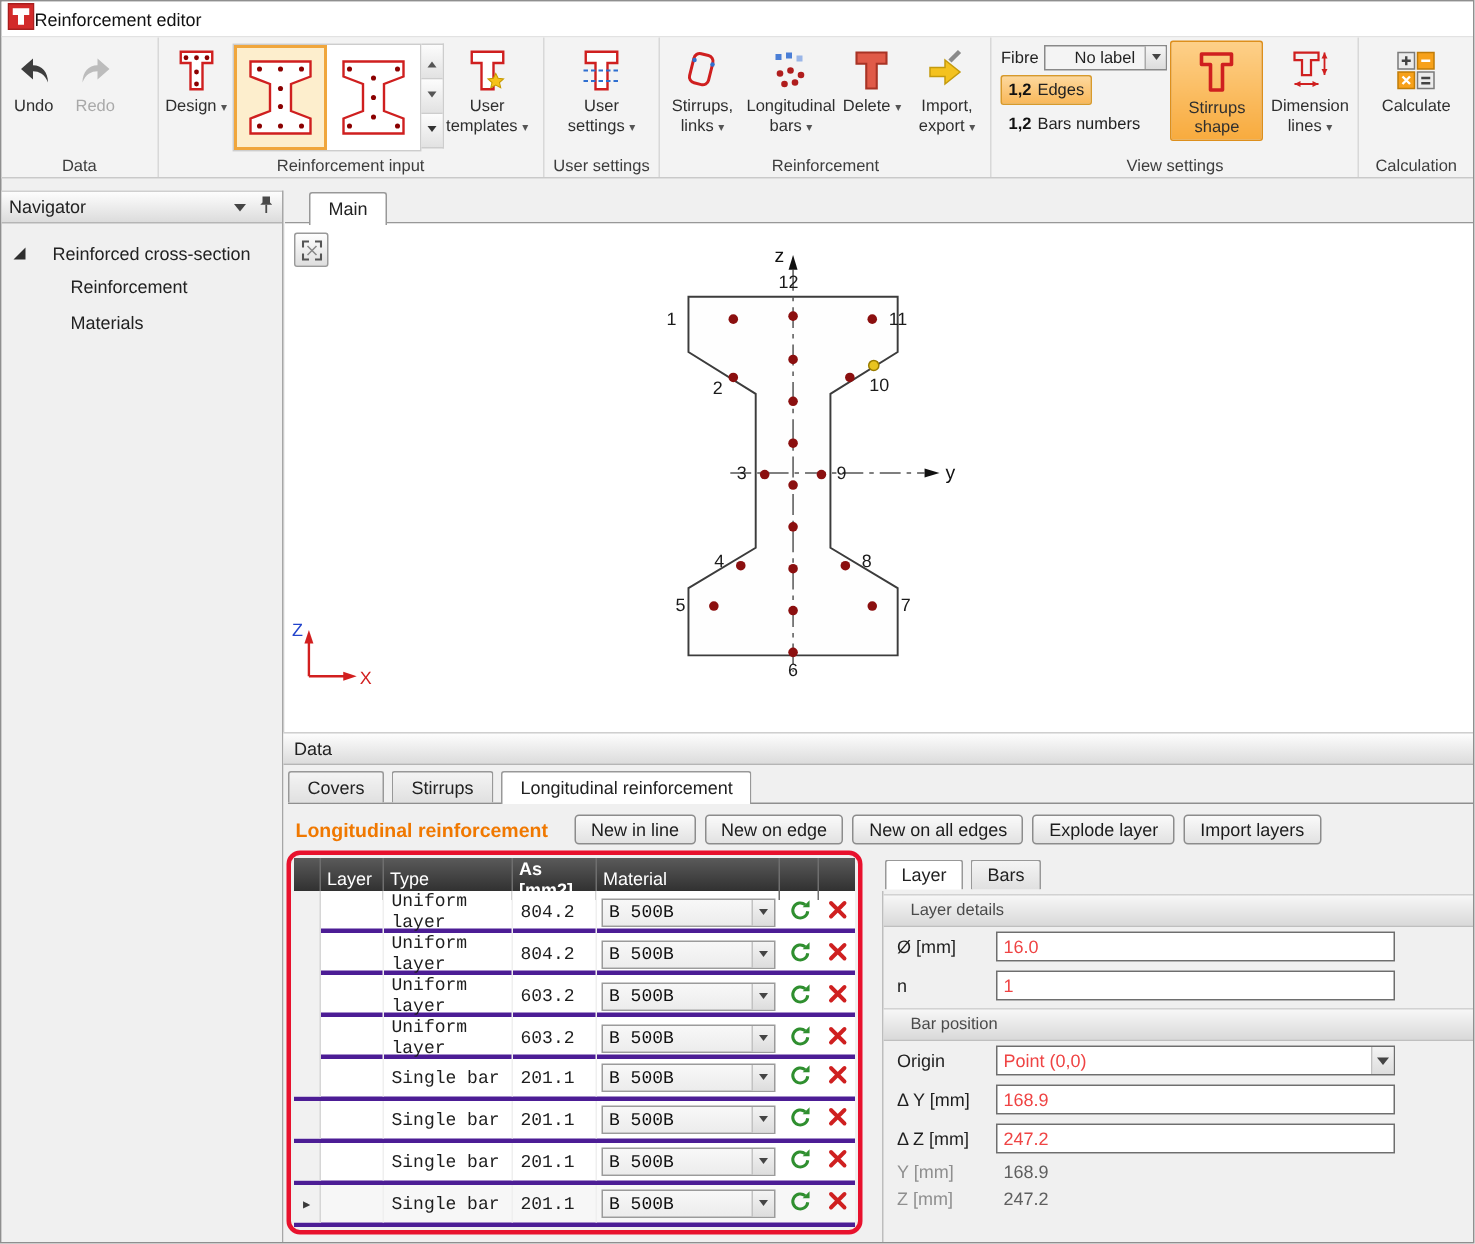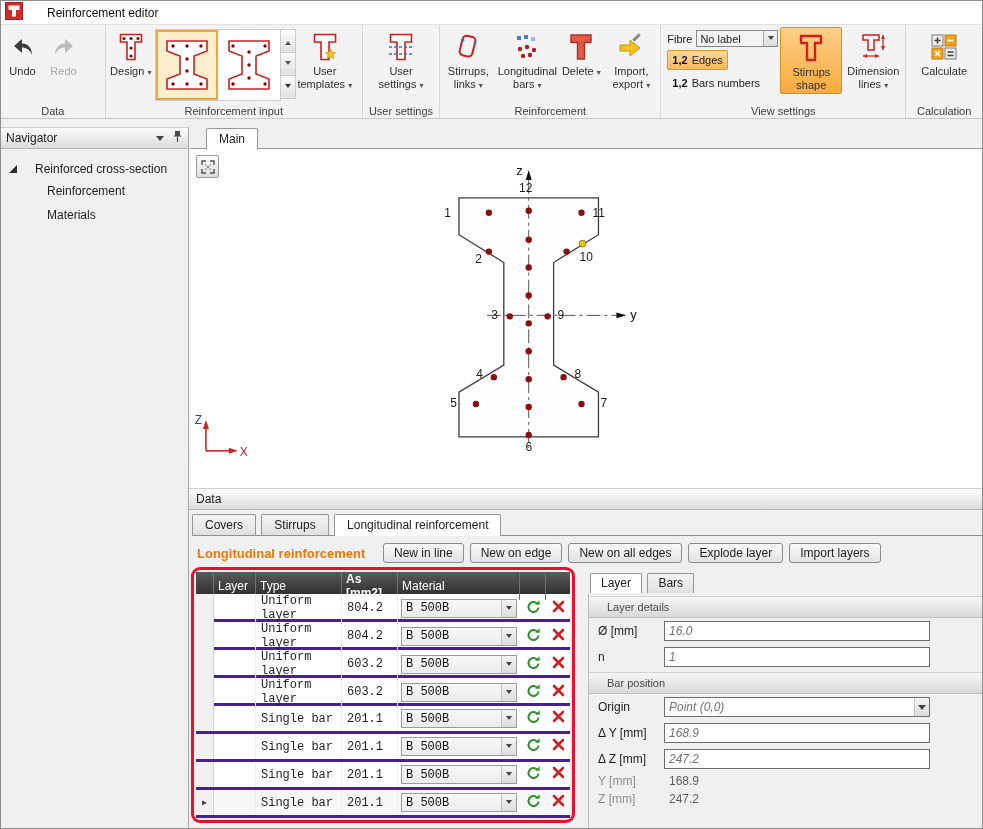--- a/index.html
+++ b/index.html
@@ -2,21 +2,21 @@
 <html><head>
 <meta charset="utf-8">
 <style>
   html,body{margin:0;padding:0;background:#cfcfcf;}
   #app{position:relative;width:983px;height:829px;background:#f0f0f0;
        font-family:"Liberation Sans",sans-serif;font-size:12px;color:#222;
        border:1px solid #8f8f8f;box-sizing:border-box;overflow:hidden;}
 
   
   #titlebar{position:absolute;left:0;top:0;right:0;height:24px;background:#ffffff;
-            display:flex;align-items:center;gap:24px;padding-left:4px;border-bottom:1px solid #e2e2e2;box-sizing:border-box;}
+            display:flex;align-items:center;gap:0;padding-left:4px;border-bottom:1px solid #e2e2e2;box-sizing:border-box;}
   #titlebar .ttl{font-size:12px;color:#111;}
 
   
   #ribbon{position:absolute;left:0;top:24px;right:0;height:94px;background:#f3f3f3;
           border-bottom:1px solid #c9c9c9;display:flex;box-sizing:border-box;}
   .rgroup{position:relative;height:100%;border-right:1px solid #d8d8d8;box-sizing:border-box;padding:2px 1px 14px;}
   .rgroup-label{position:absolute;left:0;right:0;bottom:1px;text-align:center;font-size:11px;color:#3d3d3d;}
   .rgroup-body{display:flex;align-items:flex-start;height:76px;}
   .bigbtn{display:flex;flex-direction:column;align-items:center;padding:2px 1px;box-sizing:border-box;cursor:default;}
   .bigbtn .icn{height:36px;display:flex;align-items:center;justify-content:center;}
@@ -29,21 +29,21 @@
   .gitem{width:62px;display:flex;align-items:center;justify-content:center;}
   .gitem.selected{outline:2px solid #f0a63c;outline-offset:-2px;background:#fdeecd;}
   .gscroll{width:15px;display:flex;flex-direction:column;border:1px solid #cdcdcd;border-left:none;height:70px;margin-top:2px;box-sizing:border-box;}
   .gsbtn{flex:1;background:linear-gradient(#fcfcfc,#e2e2e2);border-bottom:1px solid #cdcdcd;display:flex;align-items:center;justify-content:center;}
   .gsbtn:last-child{border-bottom:none;}
   .tri-up{width:0;height:0;border:3px solid transparent;border-bottom:4px solid #555;}
   .tri-dn{width:0;height:0;border:3px solid transparent;border-top:4px solid #555;}
 
   .vcol{display:flex;flex-direction:column;gap:3px;width:118px;padding:3px 2px 0 5px;box-sizing:border-box;}
   .fibre-row{display:flex;align-items:center;gap:4px;font-size:11px;}
-  .mini-combo{flex:1;height:17px;background:#f4f4f4;border:1px solid #898989;display:flex;align-items:center;font-size:11px;padding-left:3px;box-sizing:border-box;}
+  .mini-combo{flex:1;height:17px;background:#f4f4f4;border:1px solid #898989;display:flex;align-items:center;font-size:11px;padding-left:19px;box-sizing:border-box;}
   .mini-combo .ca{margin-left:auto;width:13px;height:100%;background:linear-gradient(#f5f5f5,#dcdcdc);border-left:1px solid #aaa;display:flex;align-items:center;justify-content:center;}
   .badge{display:flex;align-items:center;gap:4px;height:18px;padding:0 4px;font-size:11px;border:1px solid transparent;border-radius:2px;width:fit-content;}
   .badge .pfx{font-weight:bold;color:#111;}
   .badge.on{background:linear-gradient(#fdd89d,#f9b85a);border-color:#d89a2b;}
 
   
   #navigator{position:absolute;left:0;top:126px;width:188px;bottom:0;background:#f0f0f0;border-right:1px solid #a6a6a6;box-sizing:border-box;}
   .panel-header{height:20px;background:linear-gradient(#fdfdfd,#dcdcdc);border-top:1px solid #cfcfcf;border-bottom:1px solid #b5b5b5;
                 display:flex;align-items:center;padding:0 5px;font-size:12px;color:#222;}
   .panel-header .sp{flex:1;}
@@ -97,21 +97,21 @@
         display:flex;align-items:center;justify-content:center;background:linear-gradient(#f4f4f4,#dddddd);}
 
   .detail{position:absolute;left:399px;top:84px;right:0;bottom:0;}
   .detail-tabs{height:22px;border-bottom:1px solid #9a9a9a;padding-left:2px;}
   .detail-tabs .tab{padding:2px 10px 3px;}
   .detail-body{position:absolute;top:22px;left:0;right:0;bottom:0;background:#f0f0f0;border-left:1px solid #bdbdbd;overflow:hidden;}
   .group-header{margin-top:2px;height:20px;line-height:20px;background:linear-gradient(#f7f7f7,#d9d9d9);
                 border-top:1px solid #d2d2d2;border-bottom:1px solid #bfbfbf;padding-left:18px;color:#4a4a4a;font-size:11px;}
   .detail-row{display:grid;grid-template-columns:66px 1fr;align-items:center;padding:3px 52px 3px 9px;}
   .detail-label{font-size:12px;color:#1e1e1e;}
-  .field{height:20px;background:#fff;border:1px solid #6e6e6e;display:flex;align-items:center;padding-left:4px;font-size:12px;box-sizing:border-box;color:#737373;font-style:italic;}
+  .field{height:20px;background:#fff;border:1px solid #6e6e6e;display:flex;align-items:center;padding-left:4px;font-size:12px;box-sizing:border-box;color:#ef4444;}
   .detail-row.ro{padding-top:2px;padding-bottom:2px;}
   .detail-row.ro .detail-label{color:#8f8f8f;}
   .ro-value{color:#5f5f5f;font-size:12px;padding-left:5px;}
   .tri-combo{width:0;height:0;border:4px solid transparent;border-top:5px solid #444;margin-top:4px;}
 </style>
 </head>
 <body>
 
 <div id="app">
 

